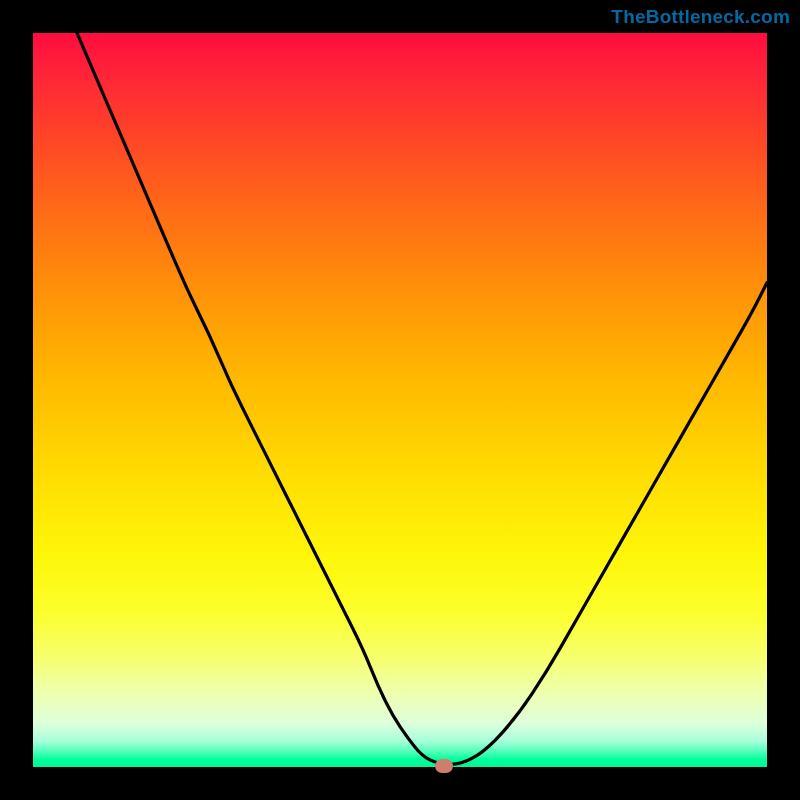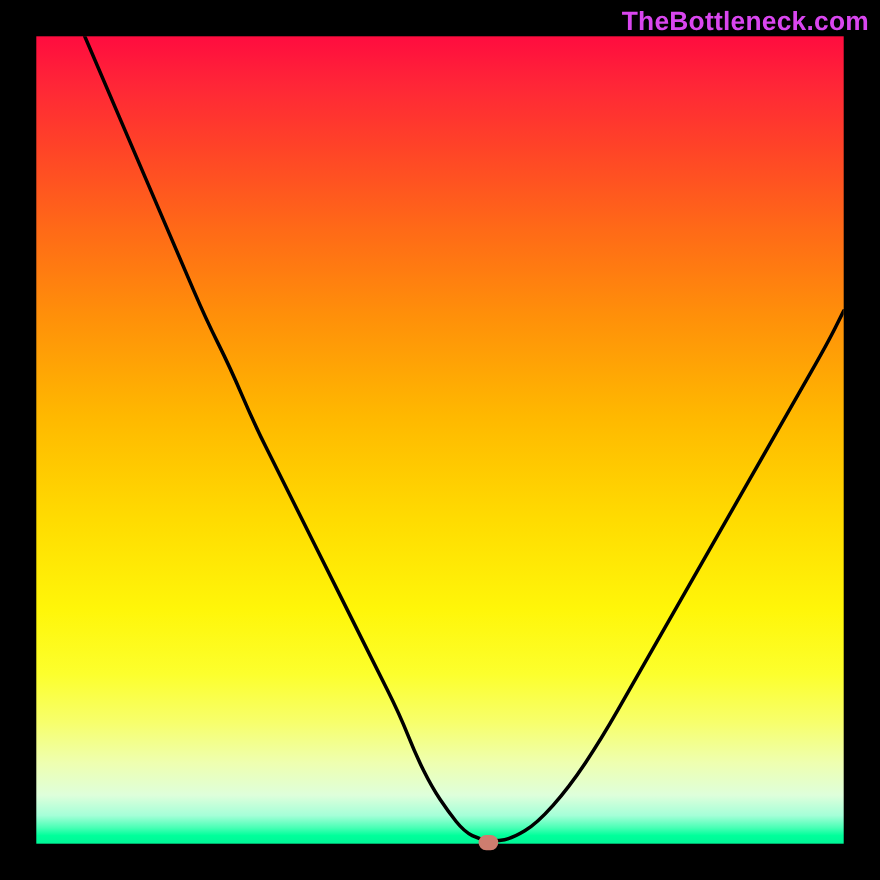--- a/index.html
+++ b/index.html
@@ -39,22 +39,22 @@
       #a5ffd8 96.5%,
       #4affb6 98%,
       #00ff9b 99%,
       #00f697 100%
     );
   }
   .watermark {
     position: absolute;
     top: 6px;
     right: 10px;
-    color: #d946ef;
-    font-size: 24px;
+    color: #0369a1;
+    font-size: 19px;
     font-weight: 600;
     letter-spacing: 0.2px;
     user-select: none;
   }
   svg.curve {
     position: absolute;
     left: 0;
     top: 0;
     width: 734px;
     height: 734px;

